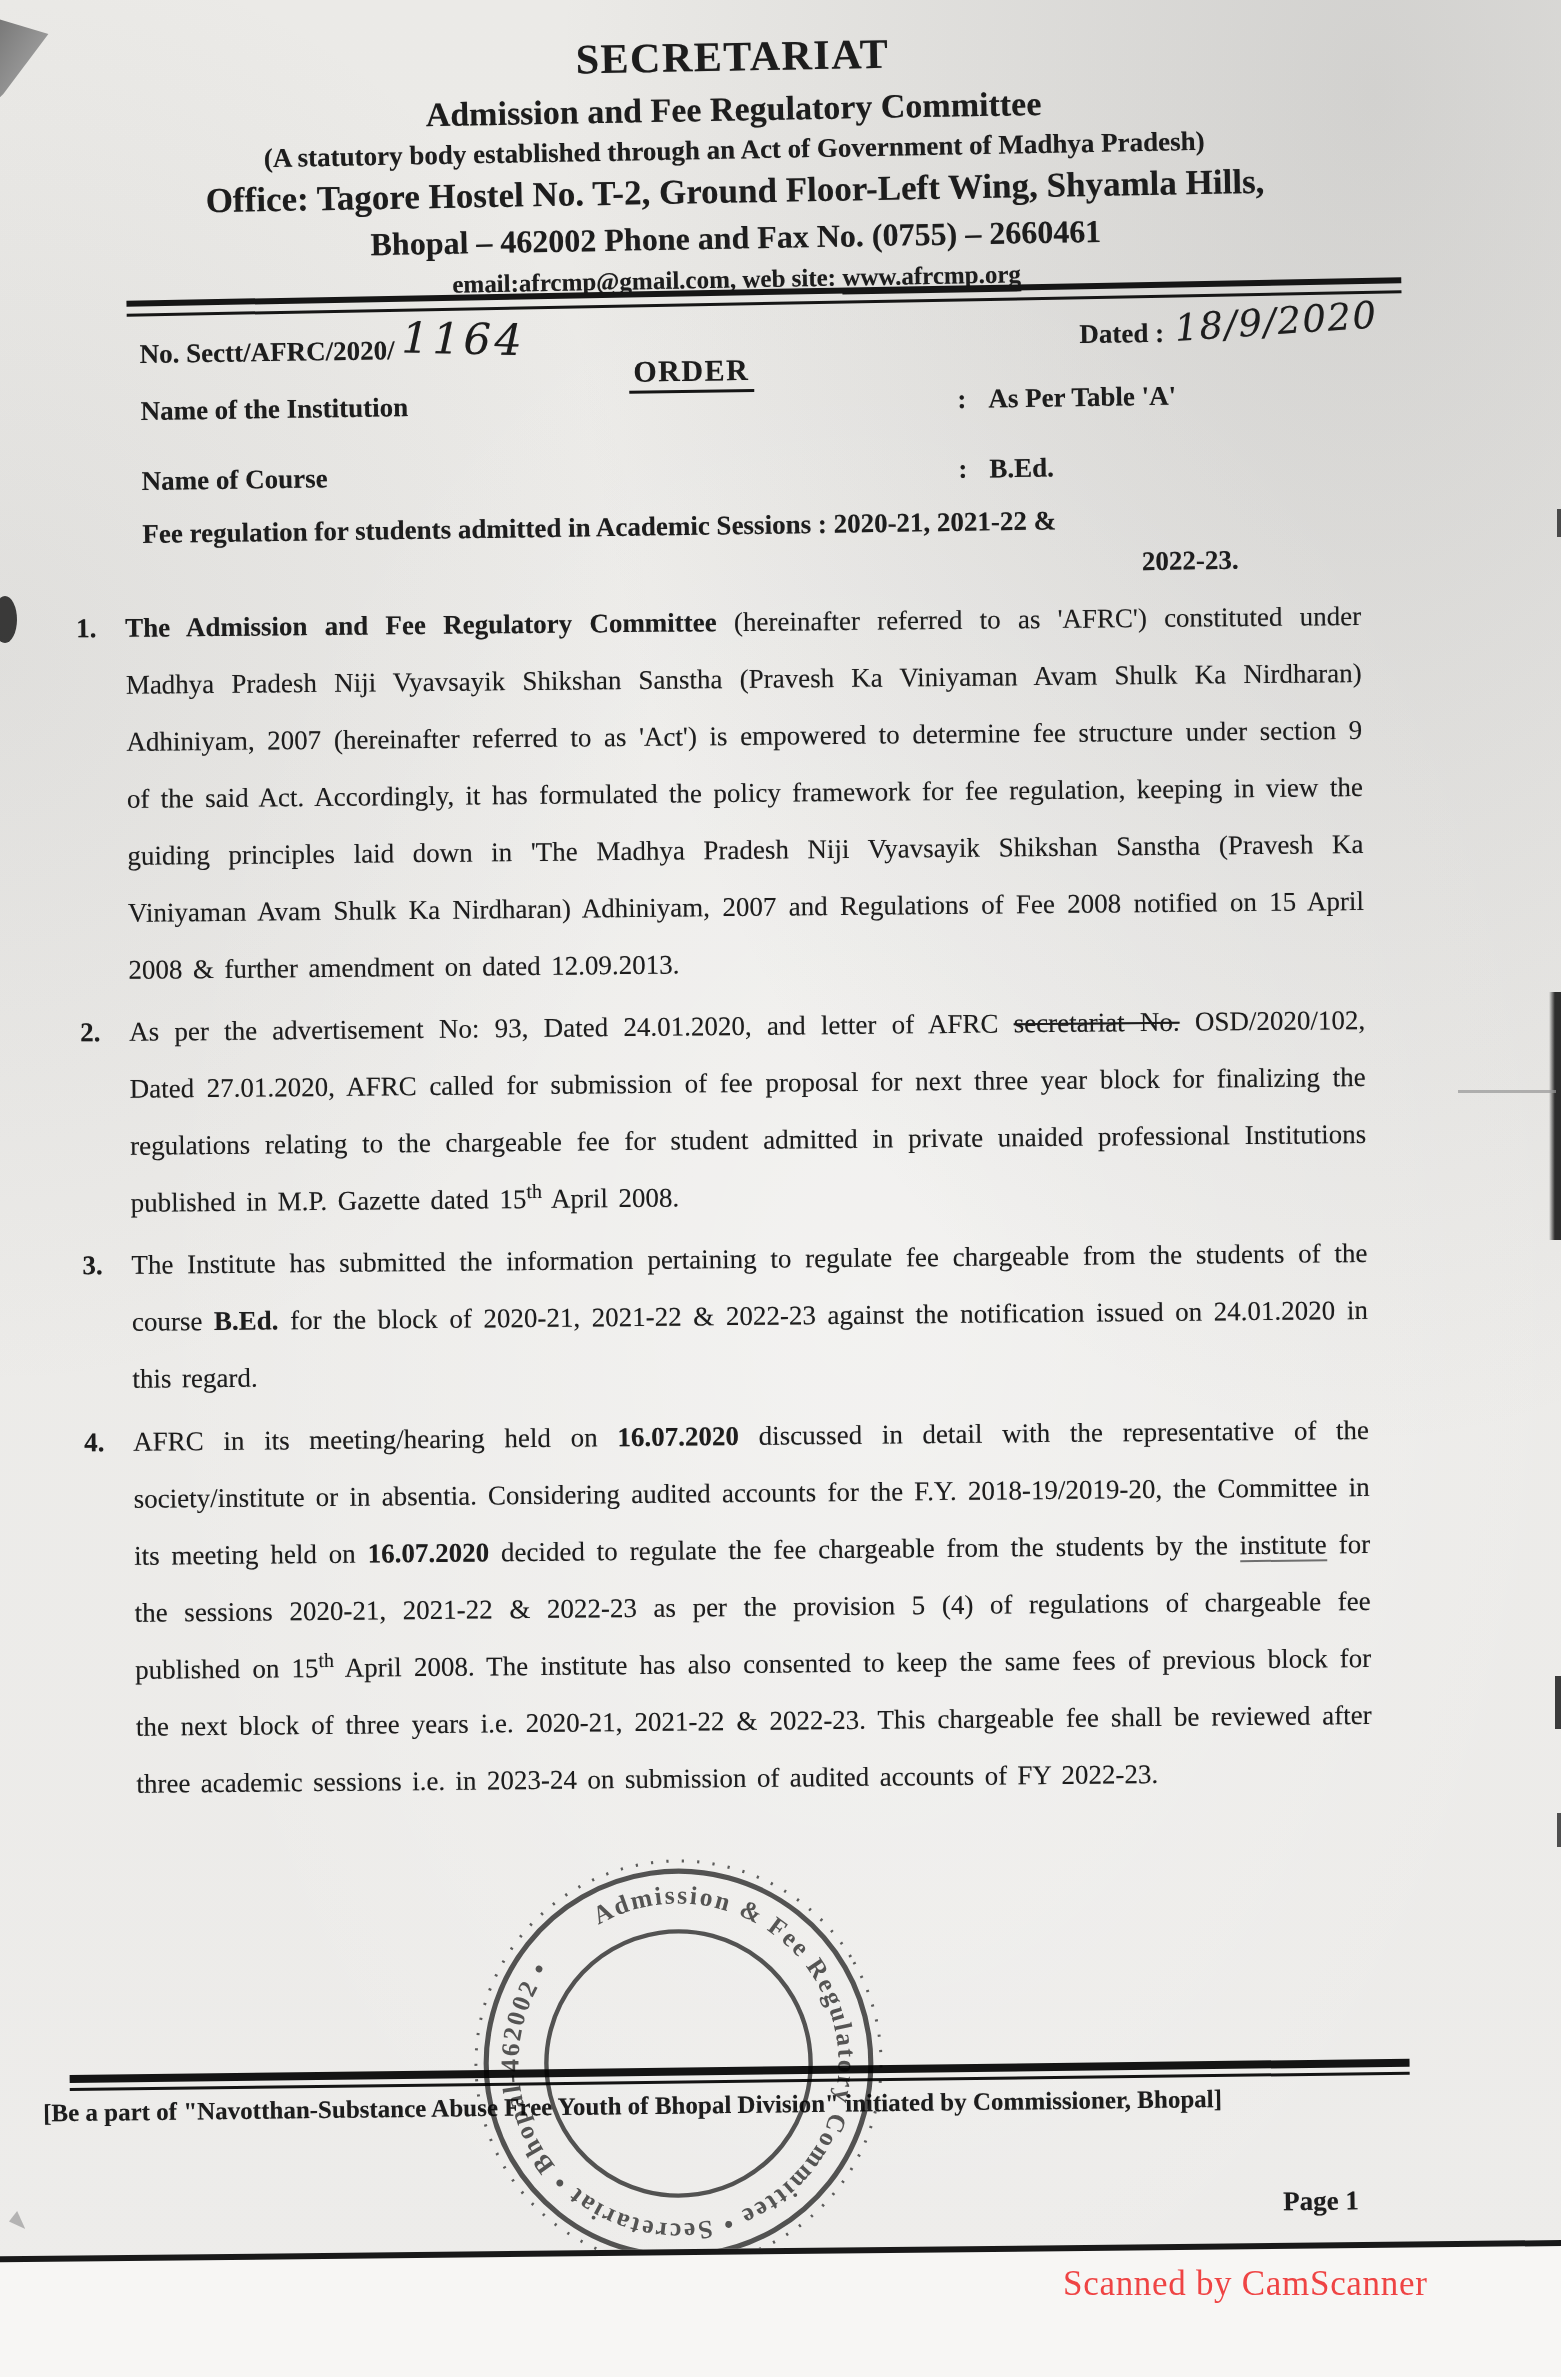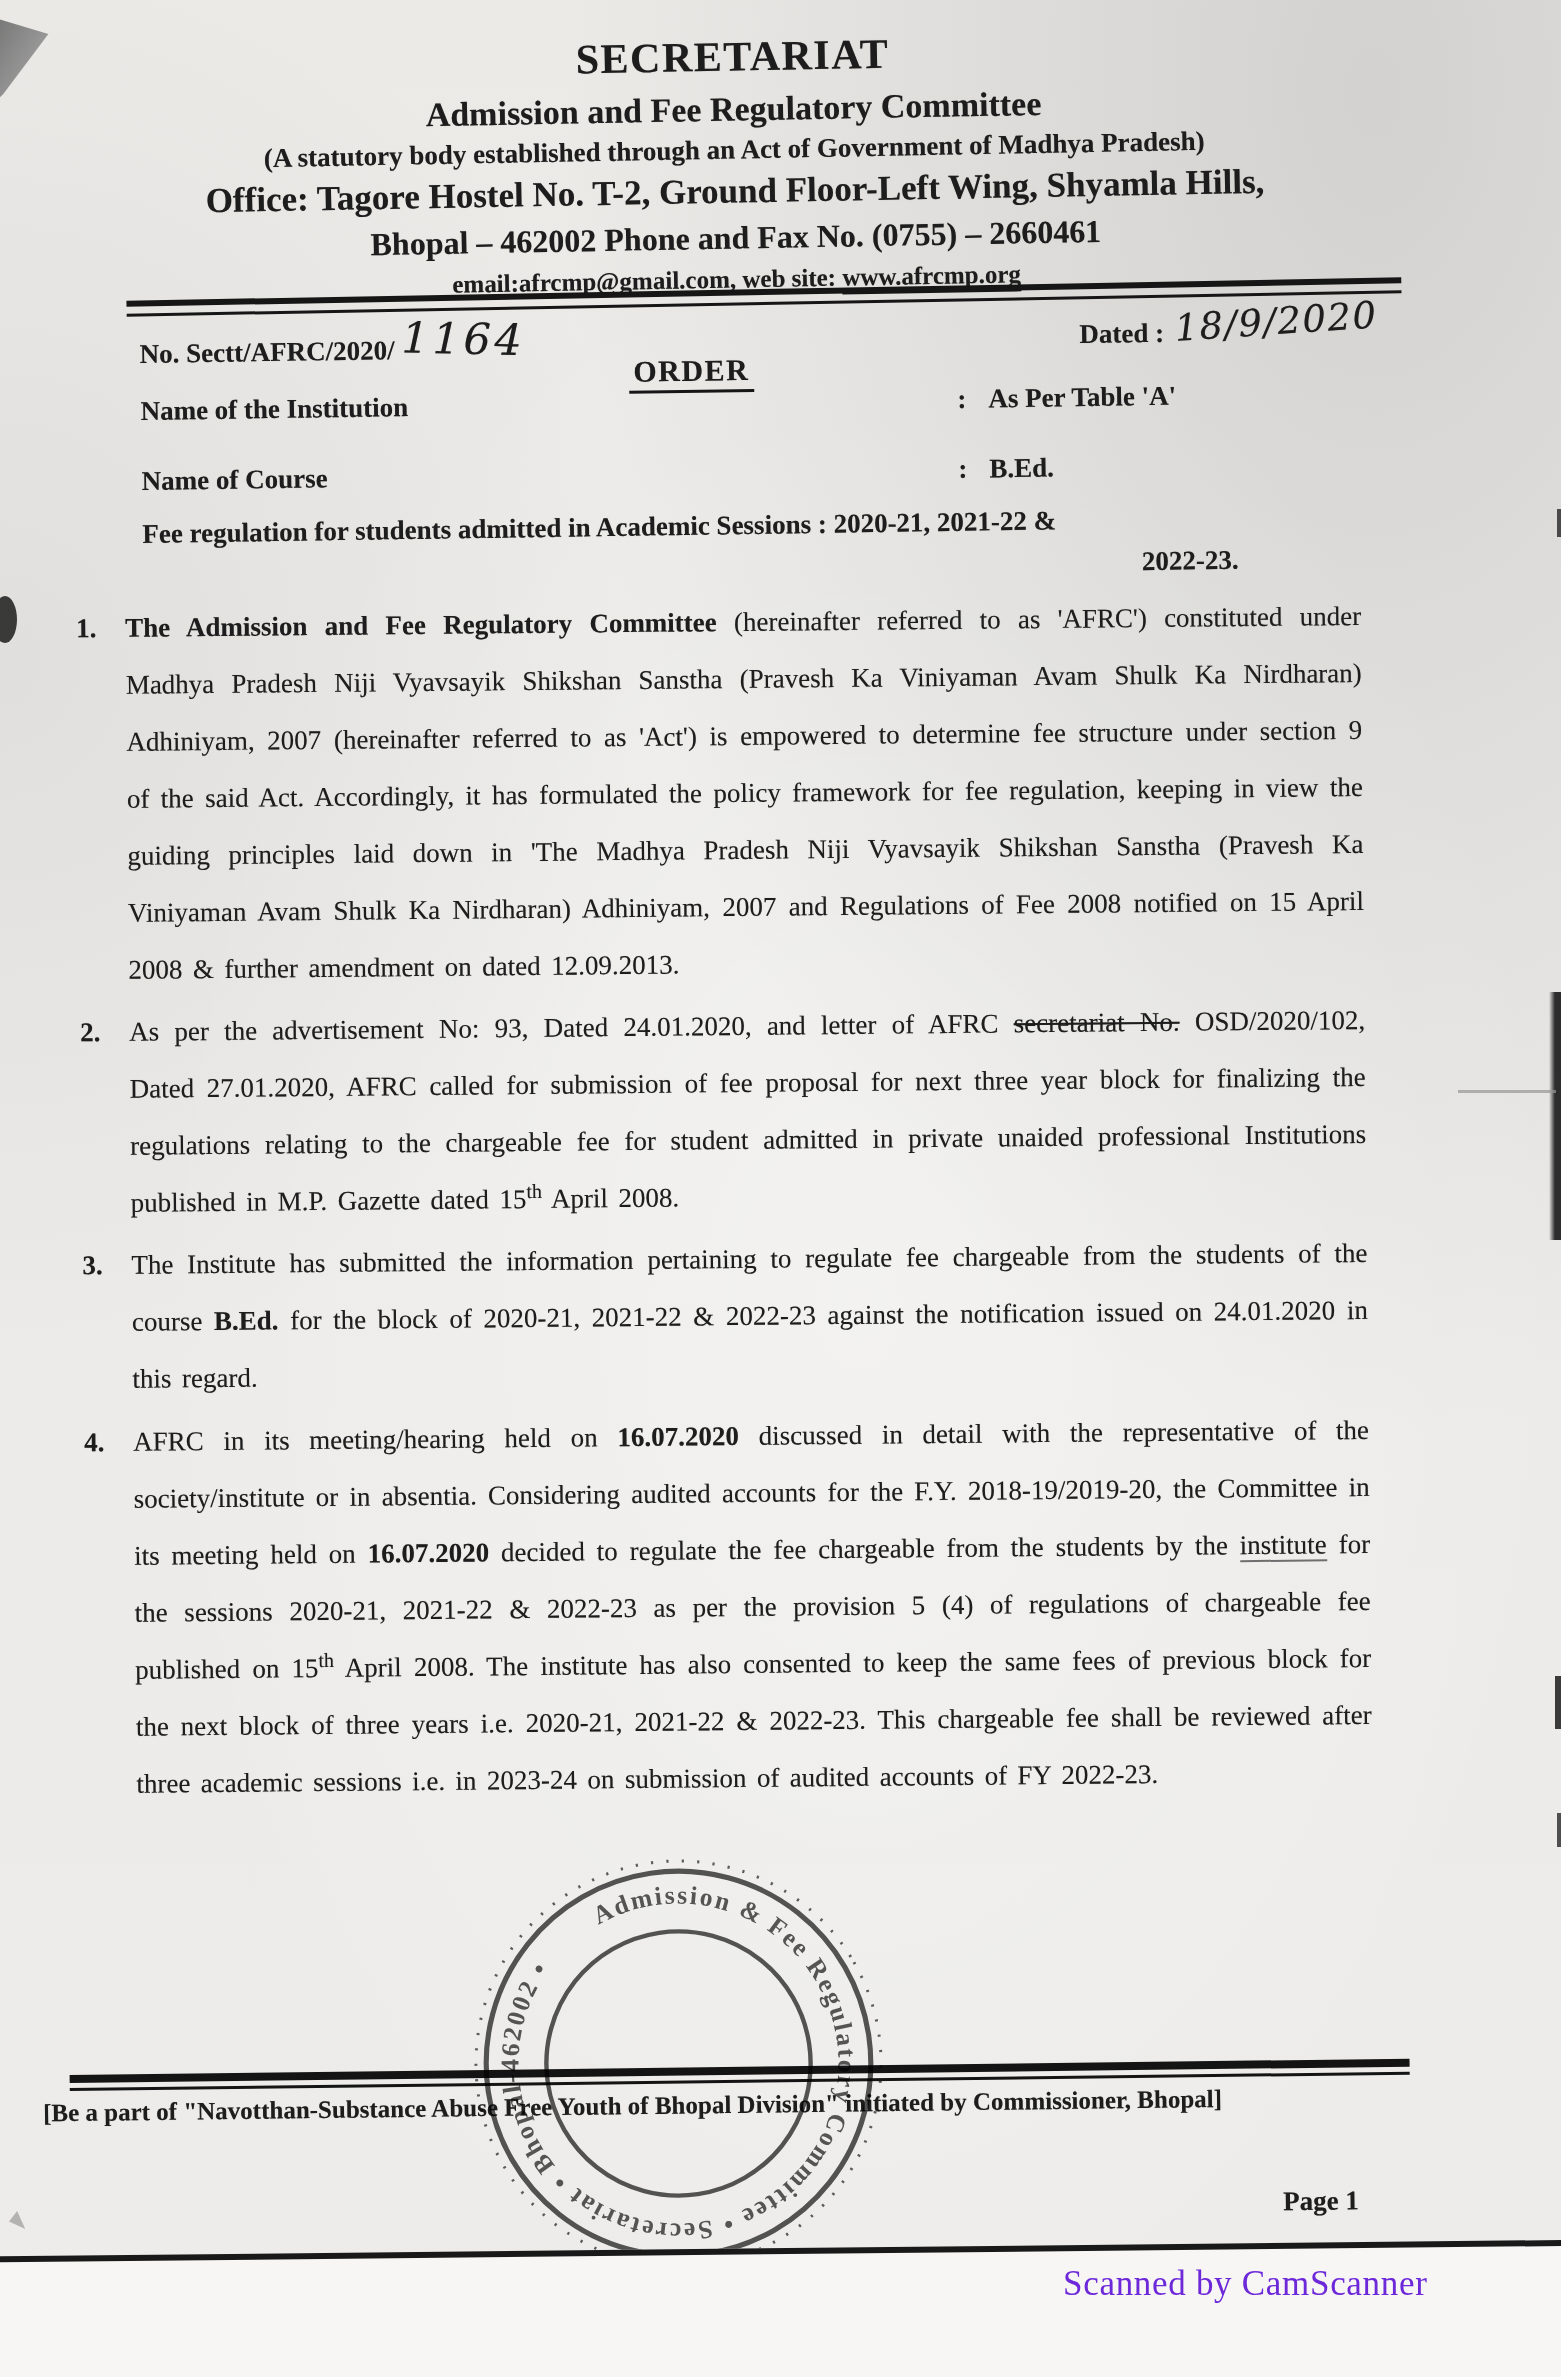--- a/index.html
+++ b/index.html
@@ -86,21 +86,21 @@
     transform:rotate(-30deg); mix-blend-mode:multiply; opacity:.8; z-index:4; }
   .ring-outer{ fill:none; stroke:#2e2e2e; stroke-width:7; }
   .ring-inner{ fill:none; stroke:#2e2e2e; stroke-width:6; }
   .ring-dotted{ fill:none; stroke:#3a3a3a; stroke-width:4; stroke-dasharray:3 18; }
   .ring-text{ font-family:"Liberation Serif", serif; font-size:35px; font-weight:700;
     letter-spacing:3px; fill:#303030; }
 
   
   .bottom-edge{ position:absolute; left:-30px; top:2248px; width:1656px; height:170px;
     background:#f7f6f4; border-top:6.7px solid #191919; transform:rotate(-0.6deg); z-index:5; }
-  .camscanner{ position:absolute; left:1063px; top:2264px; font-size:35px; color:#6d28d9;
+  .camscanner{ position:absolute; left:1063px; top:2264px; font-size:35px; color:#ef4444;
     z-index:6; letter-spacing:0.7px;text-align:right; }
 
   .t-layer{ z-index:3; }
 </style>
 </head>
 <body>
 
 <div class="page-root">
 
   <div class="corner-fold"></div>

